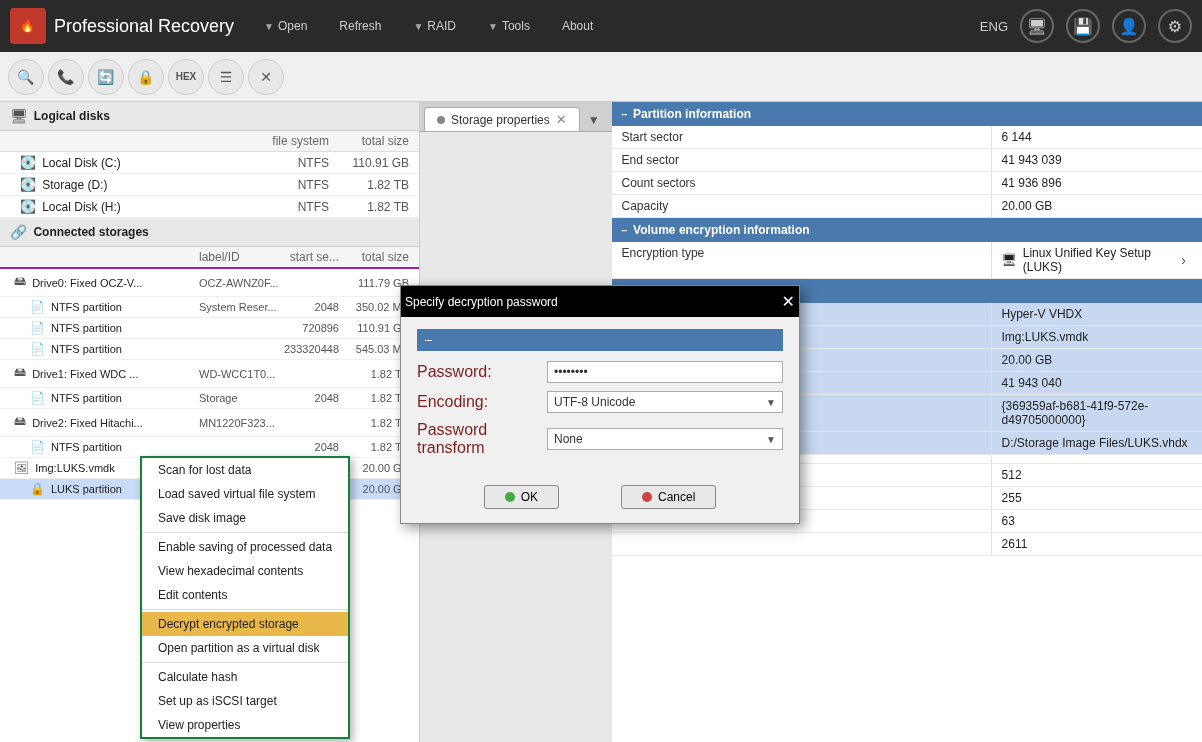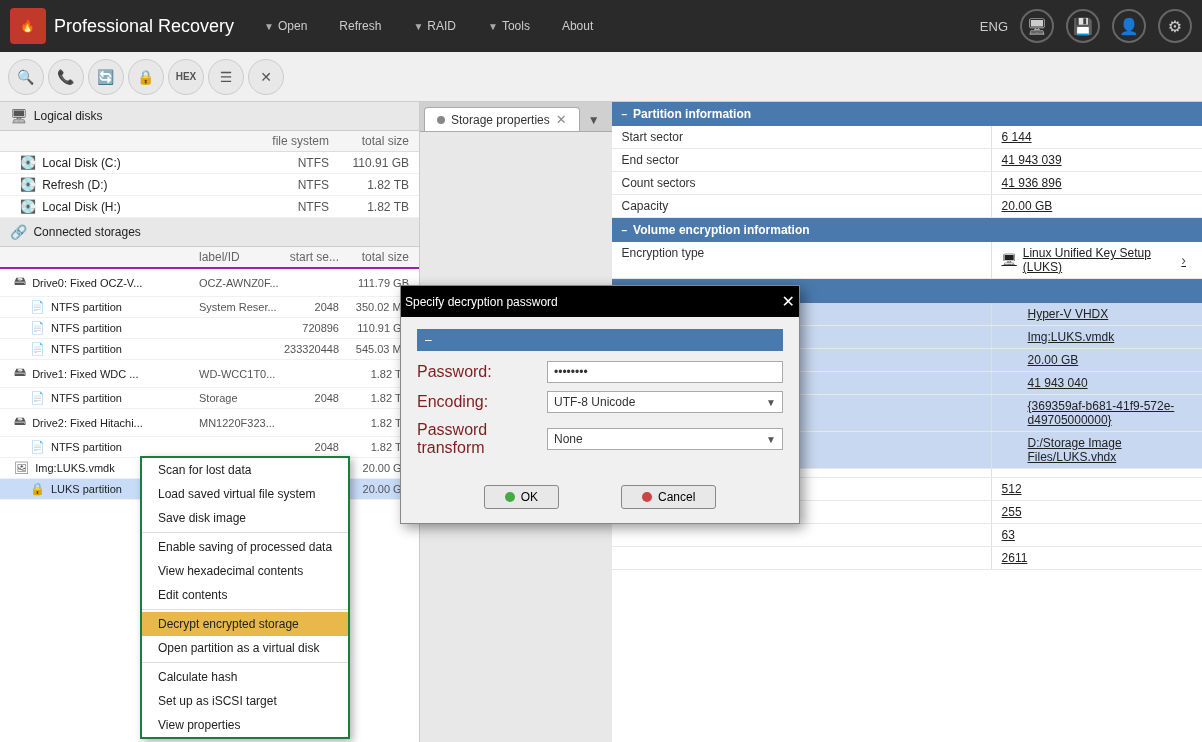--- a/index.html
+++ b/index.html
@@ -87,21 +87,21 @@
     
     .section-header {
       background: #e8e8e8;
       padding: 6px 10px;
       display: flex;
       align-items: center;
       gap: 6px;
       border-bottom: 1px solid #ccc;
     }
     .section-header-icon { color: #555; font-size: 14px; }
-    .section-title { font-weight: normal; font-size: 12px; color: #222; }
+    .section-title { font-weight: bold; font-size: 12px; color: #222; }
     .section-cols {
       display: flex;
       padding: 3px 10px;
       background: #f5f5f5;
       border-bottom: 1px solid #ddd;
       color: #666; font-size: 11px;
     }
     .col-fs { margin-left: auto; width: 80px; text-align: right; }
     .col-size { width: 80px; text-align: right; }
 
@@ -234,21 +234,20 @@
       width: 380px;
       padding: 4px 10px;
       color: #333;
       border-right: 1px solid #e0e0e0;
       flex-shrink: 0;
     }
     .prop-value {
       flex: 1;
       padding: 4px 10px;
       color: #222;
-      text-decoration: underline;
     }
     .prop-value-with-arrow {
       display: flex; align-items: center; justify-content: space-between;
     }
     .prop-arrow-btn {
       color: #555; font-size: 14px; cursor: pointer;
       padding: 0 6px;
     }
 
     
@@ -257,21 +256,20 @@
     }
 
     
     .stor-info-section {
       background: #4a7aad;
     }
 
     
     .info-row-blue {
       background: #c8d8f0;
-      gap: 26px;
     }
     .info-row-blue .prop-label, .info-row-blue .prop-value {
       color: #222;
     }
 
     
     #dialog-overlay {
       position: absolute;
       top: 0; left: 0; right: 0; bottom: 0;
       z-index: 200;
@@ -424,21 +422,21 @@
     </div>
 
     <div class="disk-item">
       <span class="disk-icon">💽</span>
       <span class="disk-name">Local Disk (C:)</span>
       <span class="disk-fs">NTFS</span>
       <span class="disk-size">110.91 GB</span>
     </div>
     <div class="disk-item">
       <span class="disk-icon">💽</span>
-      <span class="disk-name">Refresh (D:)</span>
+      <span class="disk-name">Storage (D:)</span>
       <span class="disk-fs">NTFS</span>
       <span class="disk-size">1.82 TB</span>
     </div>
     <div class="disk-item">
       <span class="disk-icon">💽</span>
       <span class="disk-name">Local Disk (H:)</span>
       <span class="disk-fs">NTFS</span>
       <span class="disk-size">1.82 TB</span>
     </div>
 

